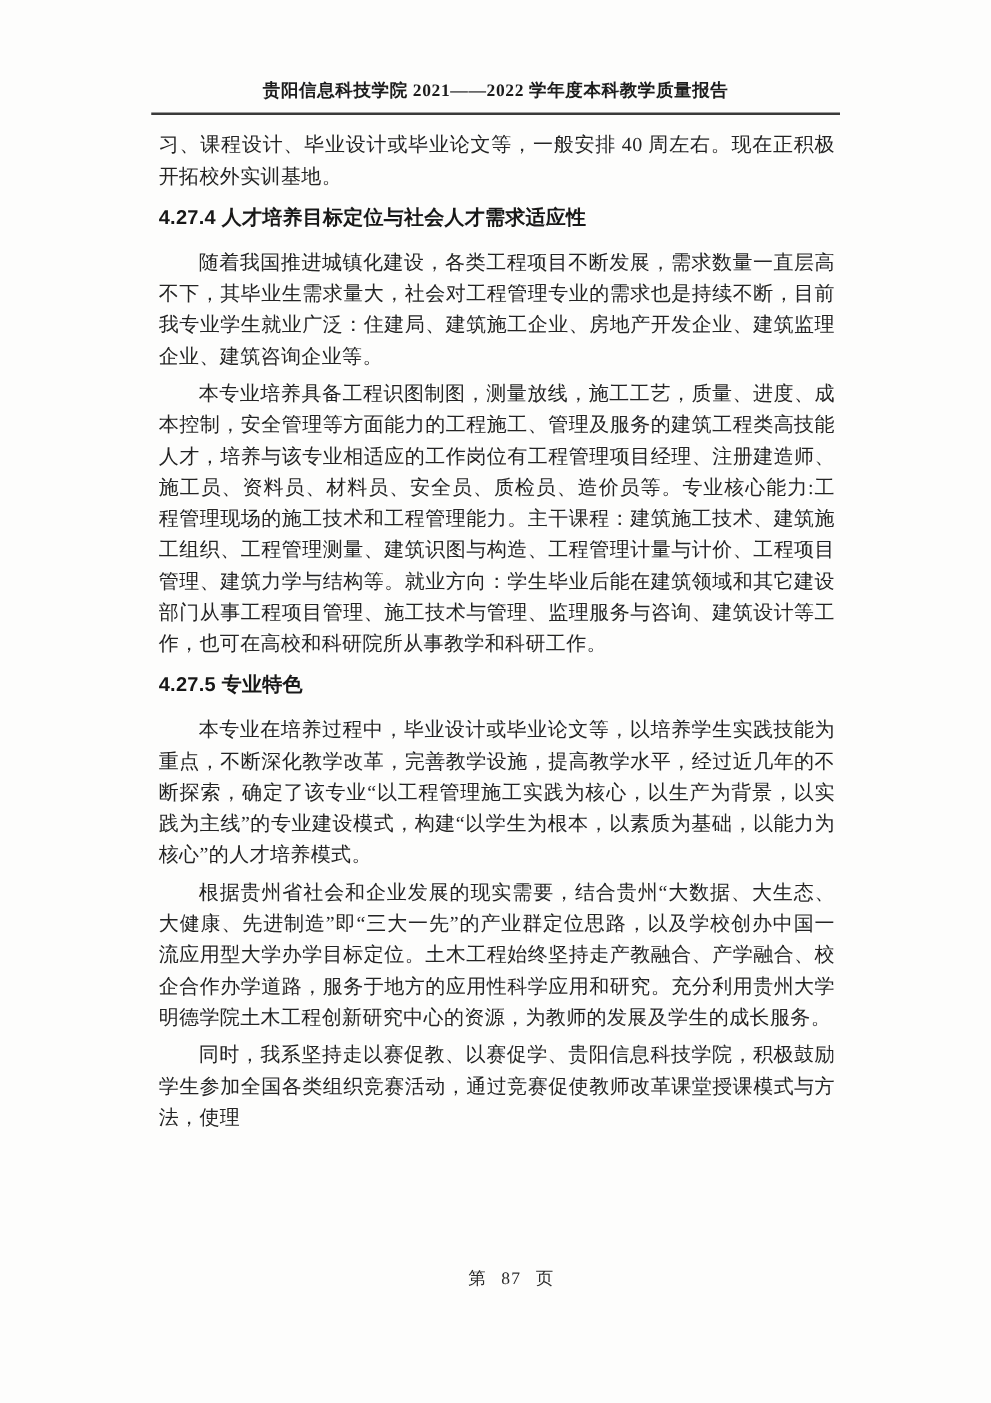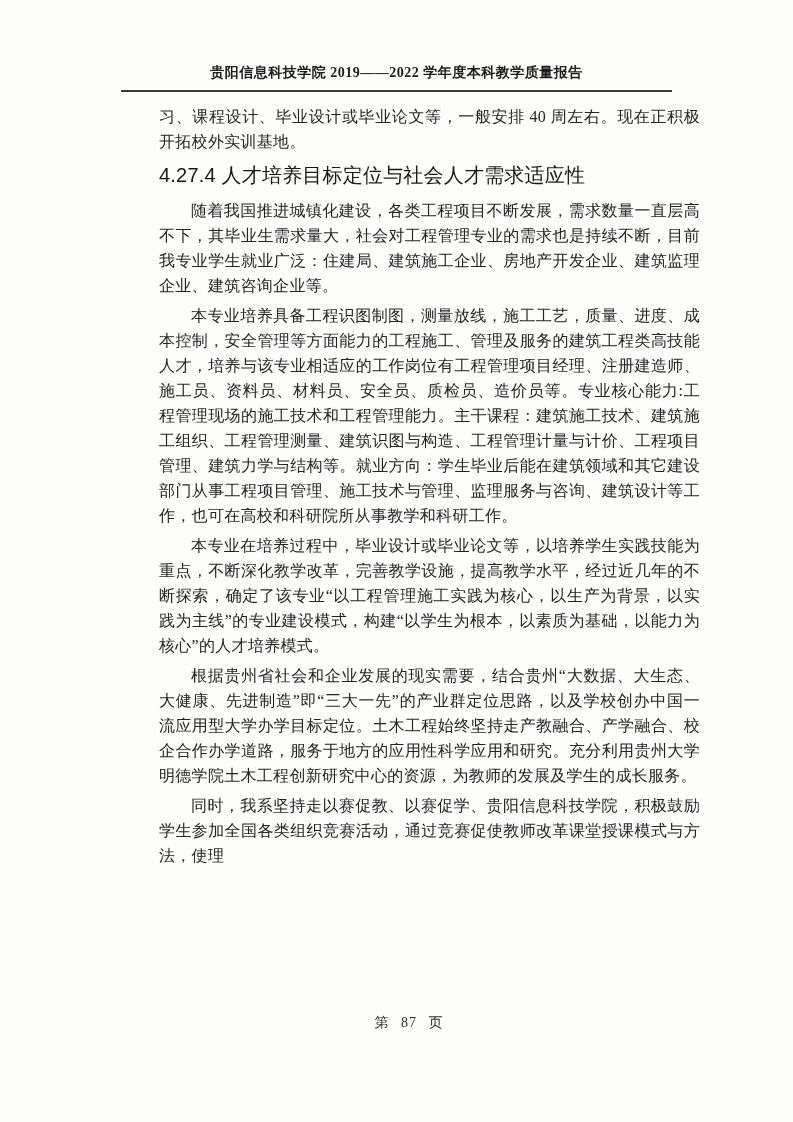--- a/index.html
+++ b/index.html
@@ -33,36 +33,35 @@
     font-size: 14px;
     letter-spacing: 0.5px;
     color: #1d1d1d;
     white-space: nowrap;
   }
   .content {
     position: absolute;
     top: 104px;
     left: 127px;
     width: 541px;
-    margin-left: 32px;
   }
   .para {
     font-size: 16px;
     line-height: 25px;
     margin: 0 0 5px 0;
     text-align: justify;
     text-indent: 2em;
     color: #242424;
     letter-spacing: 0.3px;
   }
   .para.continuation { text-indent: 0; }
   .sec-heading {
     font-family: "Liberation Sans", "DejaVu Sans", sans-serif;
-    font-size: 20px;
-    font-weight: 400;
+    font-size: 16px;
+    font-weight: 700;
     line-height: 26px;
     margin: 8px 0 10px 0;
     color: #181818;
     letter-spacing: 0.2px;
   }
   .footer {
     position: absolute;
     top: 1014px;
     left: 0;
     width: 793px;
@@ -73,33 +72,34 @@
     letter-spacing: 1px;
     padding-left: 25px;
   }
 </style>
 </head>
 <body>
 
 <div class="page">
 
   <div class="header">
-    <div class="header-title">贵阳信息科技学院 2019——2022 学年度本科教学质量报告</div>
+    <div class="header-title">贵阳信息科技学院 2021——2022 学年度本科教学质量报告</div>
   </div>
 
   <div class="content">
 
     <p class="para continuation">习、课程设计、毕业设计或毕业论文等，一般安排 40 周左右。现在正积极开拓校外实训基地。</p>
 
     <h3 class="sec-heading">4.27.4 人才培养目标定位与社会人才需求适应性</h3>
 
     <p class="para">随着我国推进城镇化建设，各类工程项目不断发展，需求数量一直层高不下，其毕业生需求量大，社会对工程管理专业的需求也是持续不断，目前我专业学生就业广泛：住建局、建筑施工企业、房地产开发企业、建筑监理企业、建筑咨询企业等。</p>
 
     <p class="para">本专业培养具备工程识图制图，测量放线，施工工艺，质量、进度、成本控制，安全管理等方面能力的工程施工、管理及服务的建筑工程类高技能人才，培养与该专业相适应的工作岗位有工程管理项目经理、注册建造师、施工员、资料员、材料员、安全员、质检员、造价员等。专业核心能力:工程管理现场的施工技术和工程管理能力。主干课程：建筑施工技术、建筑施工组织、工程管理测量、建筑识图与构造、工程管理计量与计价、工程项目管理、建筑力学与结构等。就业方向：学生毕业后能在建筑领域和其它建设部门从事工程项目管理、施工技术与管理、监理服务与咨询、建筑设计等工作，也可在高校和科研院所从事教学和科研工作。</p>
 
+    <h3 class="sec-heading">4.27.5 专业特色</h3>
 
     <p class="para">本专业在培养过程中，毕业设计或毕业论文等，以培养学生实践技能为重点，不断深化教学改革，完善教学设施，提高教学水平，经过近几年的不断探索，确定了该专业“以工程管理施工实践为核心，以生产为背景，以实践为主线”的专业建设模式，构建“以学生为根本，以素质为基础，以能力为核心”的人才培养模式。</p>
 
 
 
 
     <p class="para">根据贵州省社会和企业发展的现实需要，结合贵州“大数据、大生态、大健康、先进制造”即“三大一先”的产业群定位思路，以及学校创办中国一流应用型大学办学目标定位。土木工程始终坚持走产教融合、产学融合、校企合作办学道路，服务于地方的应用性科学应用和研究。充分利用贵州大学明德学院土木工程创新研究中心的资源，为教师的发展及学生的成长服务。</p>
 
     <p class="para">同时，我系坚持走以赛促教、以赛促学、贵阳信息科技学院，积极鼓励学生参加全国各类组织竞赛活动，通过竞赛促使教师改革课堂授课模式与方法，使理</p>
 

